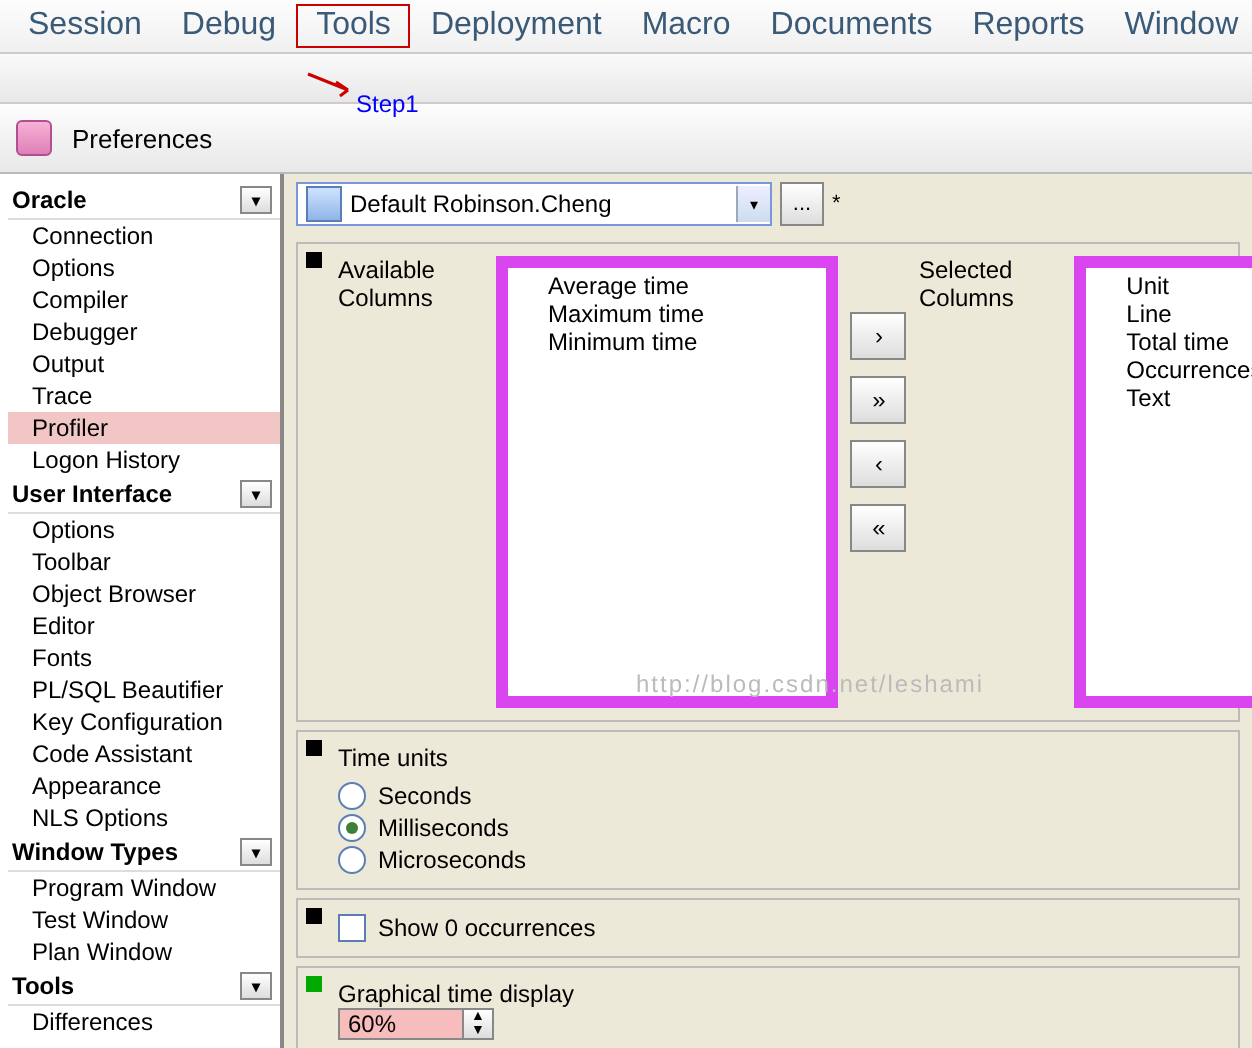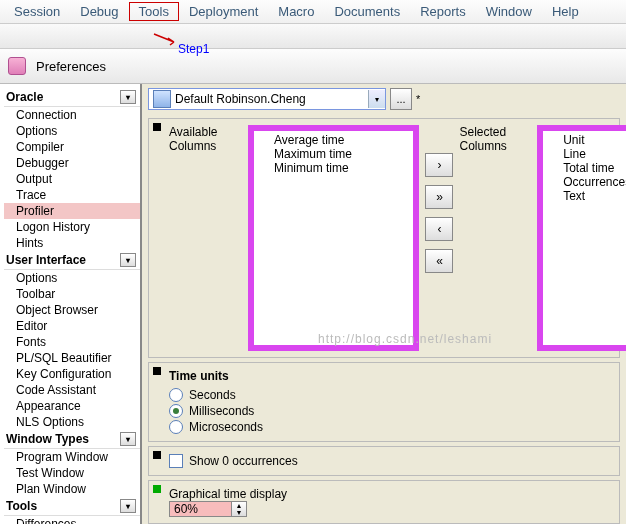--- a/index.html
+++ b/index.html
@@ -1,16 +1,16 @@
 <!DOCTYPE html>
 <html><head>
 <meta charset="utf-8">
 <style>
 html,body{margin:0;padding:0;font-family:Tahoma,Arial,sans-serif;font-size:11px;color:#000;background:#fff;width:626px;height:524px;overflow:hidden}
-.menubar{display:flex;gap:0;background:linear-gradient(#fdfdfd,#f0f0f0);border-bottom:1px solid #ccc;padding:2px 4px;font-size:13px}
+.menubar{display:flex;gap:0;background:linear-gradient(#fdfdfd,#f0f0f0);border-bottom:1px solid #ccc;padding:2px 4px;font-size:16px}
 .menubar .item{padding:2px 10px;color:#3a5a78;cursor:default}
 .menubar .item.hl{border:1px solid #c00;padding:1px 9px}
 .toolbar{height:24px;background:linear-gradient(#fafafa,#e8e8e8);border-bottom:1px solid #ccc;position:relative}
 .step1{position:absolute;left:178px;top:18px;color:#00f;font-size:12px}
 .arrow{position:absolute;left:152px;top:8px;width:26px;height:14px}
 .arrow svg{width:26px;height:14px}
 .winbar{display:flex;align-items:center;gap:10px;background:linear-gradient(#fdfdfd,#e8e8e8);border-bottom:1px solid #bbb;padding:8px 8px;font-size:13px}
 .winbar .ico{width:16px;height:16px;border-radius:3px;background:linear-gradient(#f7b1d5,#e07fb8);border:1px solid #b05090}
 .body{display:flex;height:calc(524px - 18px - 24px - 26px)}
 .sidebar{width:136px;background:#fff;border-right:2px solid #888;overflow:hidden;padding:4px 0 0 4px}
@@ -27,21 +27,21 @@
 .sqbtn{width:20px;height:20px;border:1px solid #888;background:linear-gradient(#fff,#ddd);display:flex;align-items:center;justify-content:center;font-size:11px}
 .panel{border:1px solid #bbb;background:#ece9d8;padding:6px;position:relative;margin-bottom:4px}
 .panel .grip{position:absolute;left:4px;top:4px;width:8px;height:8px;background:#000}
 .panel .grip.g2{background:#0a0}
 .cols{display:flex;gap:6px;align-items:flex-start;margin-left:14px}
 .colblock{display:flex;flex-direction:row}
 .colhdr{font-size:12px;margin-bottom:2px}
 .listbox{border:6px solid #d946ef;background:#fff;width:150px;height:210px;padding:2px 20px;font-size:12px;line-height:14px}
 .btncol{display:flex;flex-direction:column;gap:8px;margin-top:28px}
 .mvbtn{width:26px;height:22px;border:1px solid #888;background:linear-gradient(#fff,#ddd);display:flex;align-items:center;justify-content:center;font-size:12px}
-.fs-title{font-weight:bold;font-size:12px;margin-left:14px;margin-bottom:4px}
+.fs-title{font-weight:normal;font-size:12px;margin-left:14px;margin-bottom:4px}
 .radio-row,.check-row{display:flex;align-items:center;gap:6px;margin-left:14px;font-size:12px;padding:1px 0}
 .radio{width:12px;height:12px;border:1px solid #5a7fb8;border-radius:50%;background:#fff;display:flex;align-items:center;justify-content:center}
 .radio.on::after{content:"";width:6px;height:6px;border-radius:50%;background:#3a7f3a}
 .chk{width:12px;height:12px;border:1px solid #5a7fb8;background:#fff}
 .pct{display:inline-block;border:1px solid #888;background:#f7bcbc;padding:0 24px 0 4px;font-size:12px;margin-left:14px;position:relative;width:48px}
 .pct .spn{position:absolute;right:0;top:0;bottom:0;width:14px;border-left:1px solid #888;background:linear-gradient(#fff,#ddd);font-size:7px;display:flex;flex-direction:column}
 .pct .spn div{flex:1;display:flex;align-items:center;justify-content:center}
 .wm{position:absolute;left:176px;top:248px;color:#bbb;font-size:12px;letter-spacing:1px;pointer-events:none}
 </style>
 </head>
@@ -80,21 +80,20 @@
         <span class="dd">▾</span>
       </div>
     <div class="leaf">Connection</div>
     <div class="leaf">Options</div>
     <div class="leaf">Compiler</div>
     <div class="leaf">Debugger</div>
     <div class="leaf">Output</div>
     <div class="leaf">Trace</div>
     <div class="leaf sel">Profiler</div>
     <div class="leaf">Logon History</div>
-    <div class="leaf">Hints</div>
 
     <div class="cat">
         <span>User Interface</span>
         <span class="dd">▾</span>
       </div>
     <div class="leaf">Options</div>
     <div class="leaf">Toolbar</div>
     <div class="leaf">Object Browser</div>
     <div class="leaf">Editor</div>
     <div class="leaf">Fonts</div>

